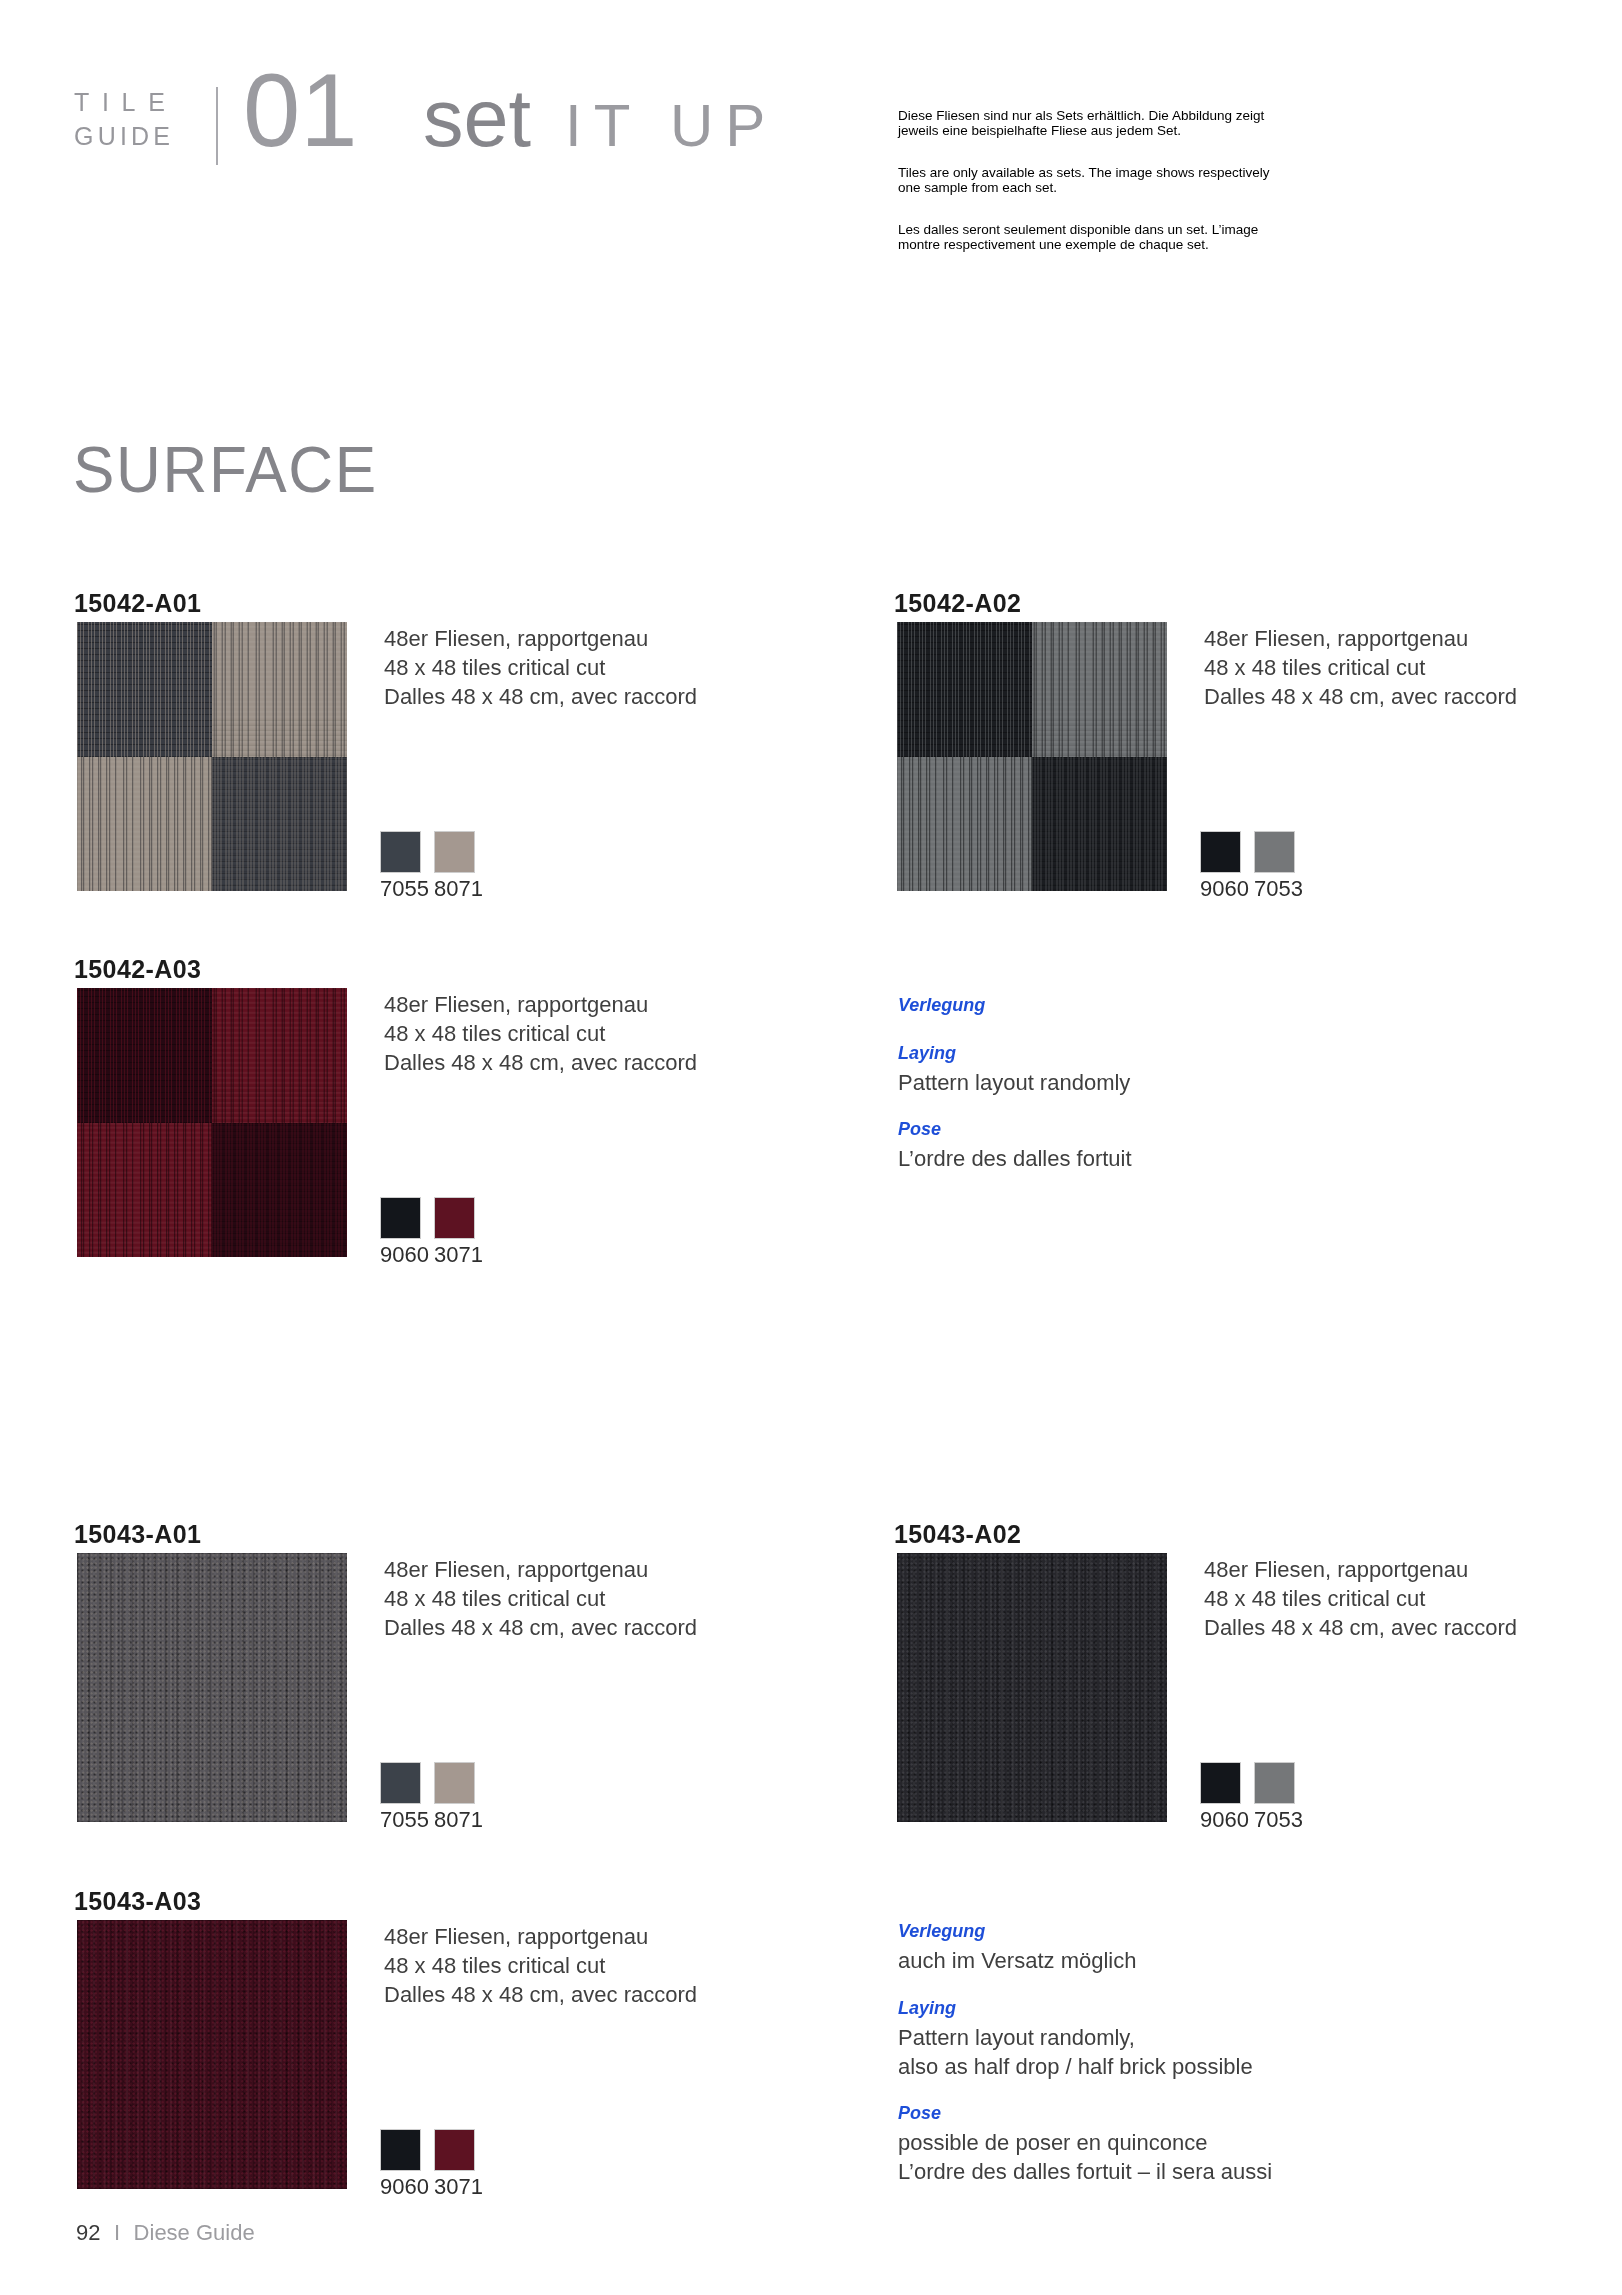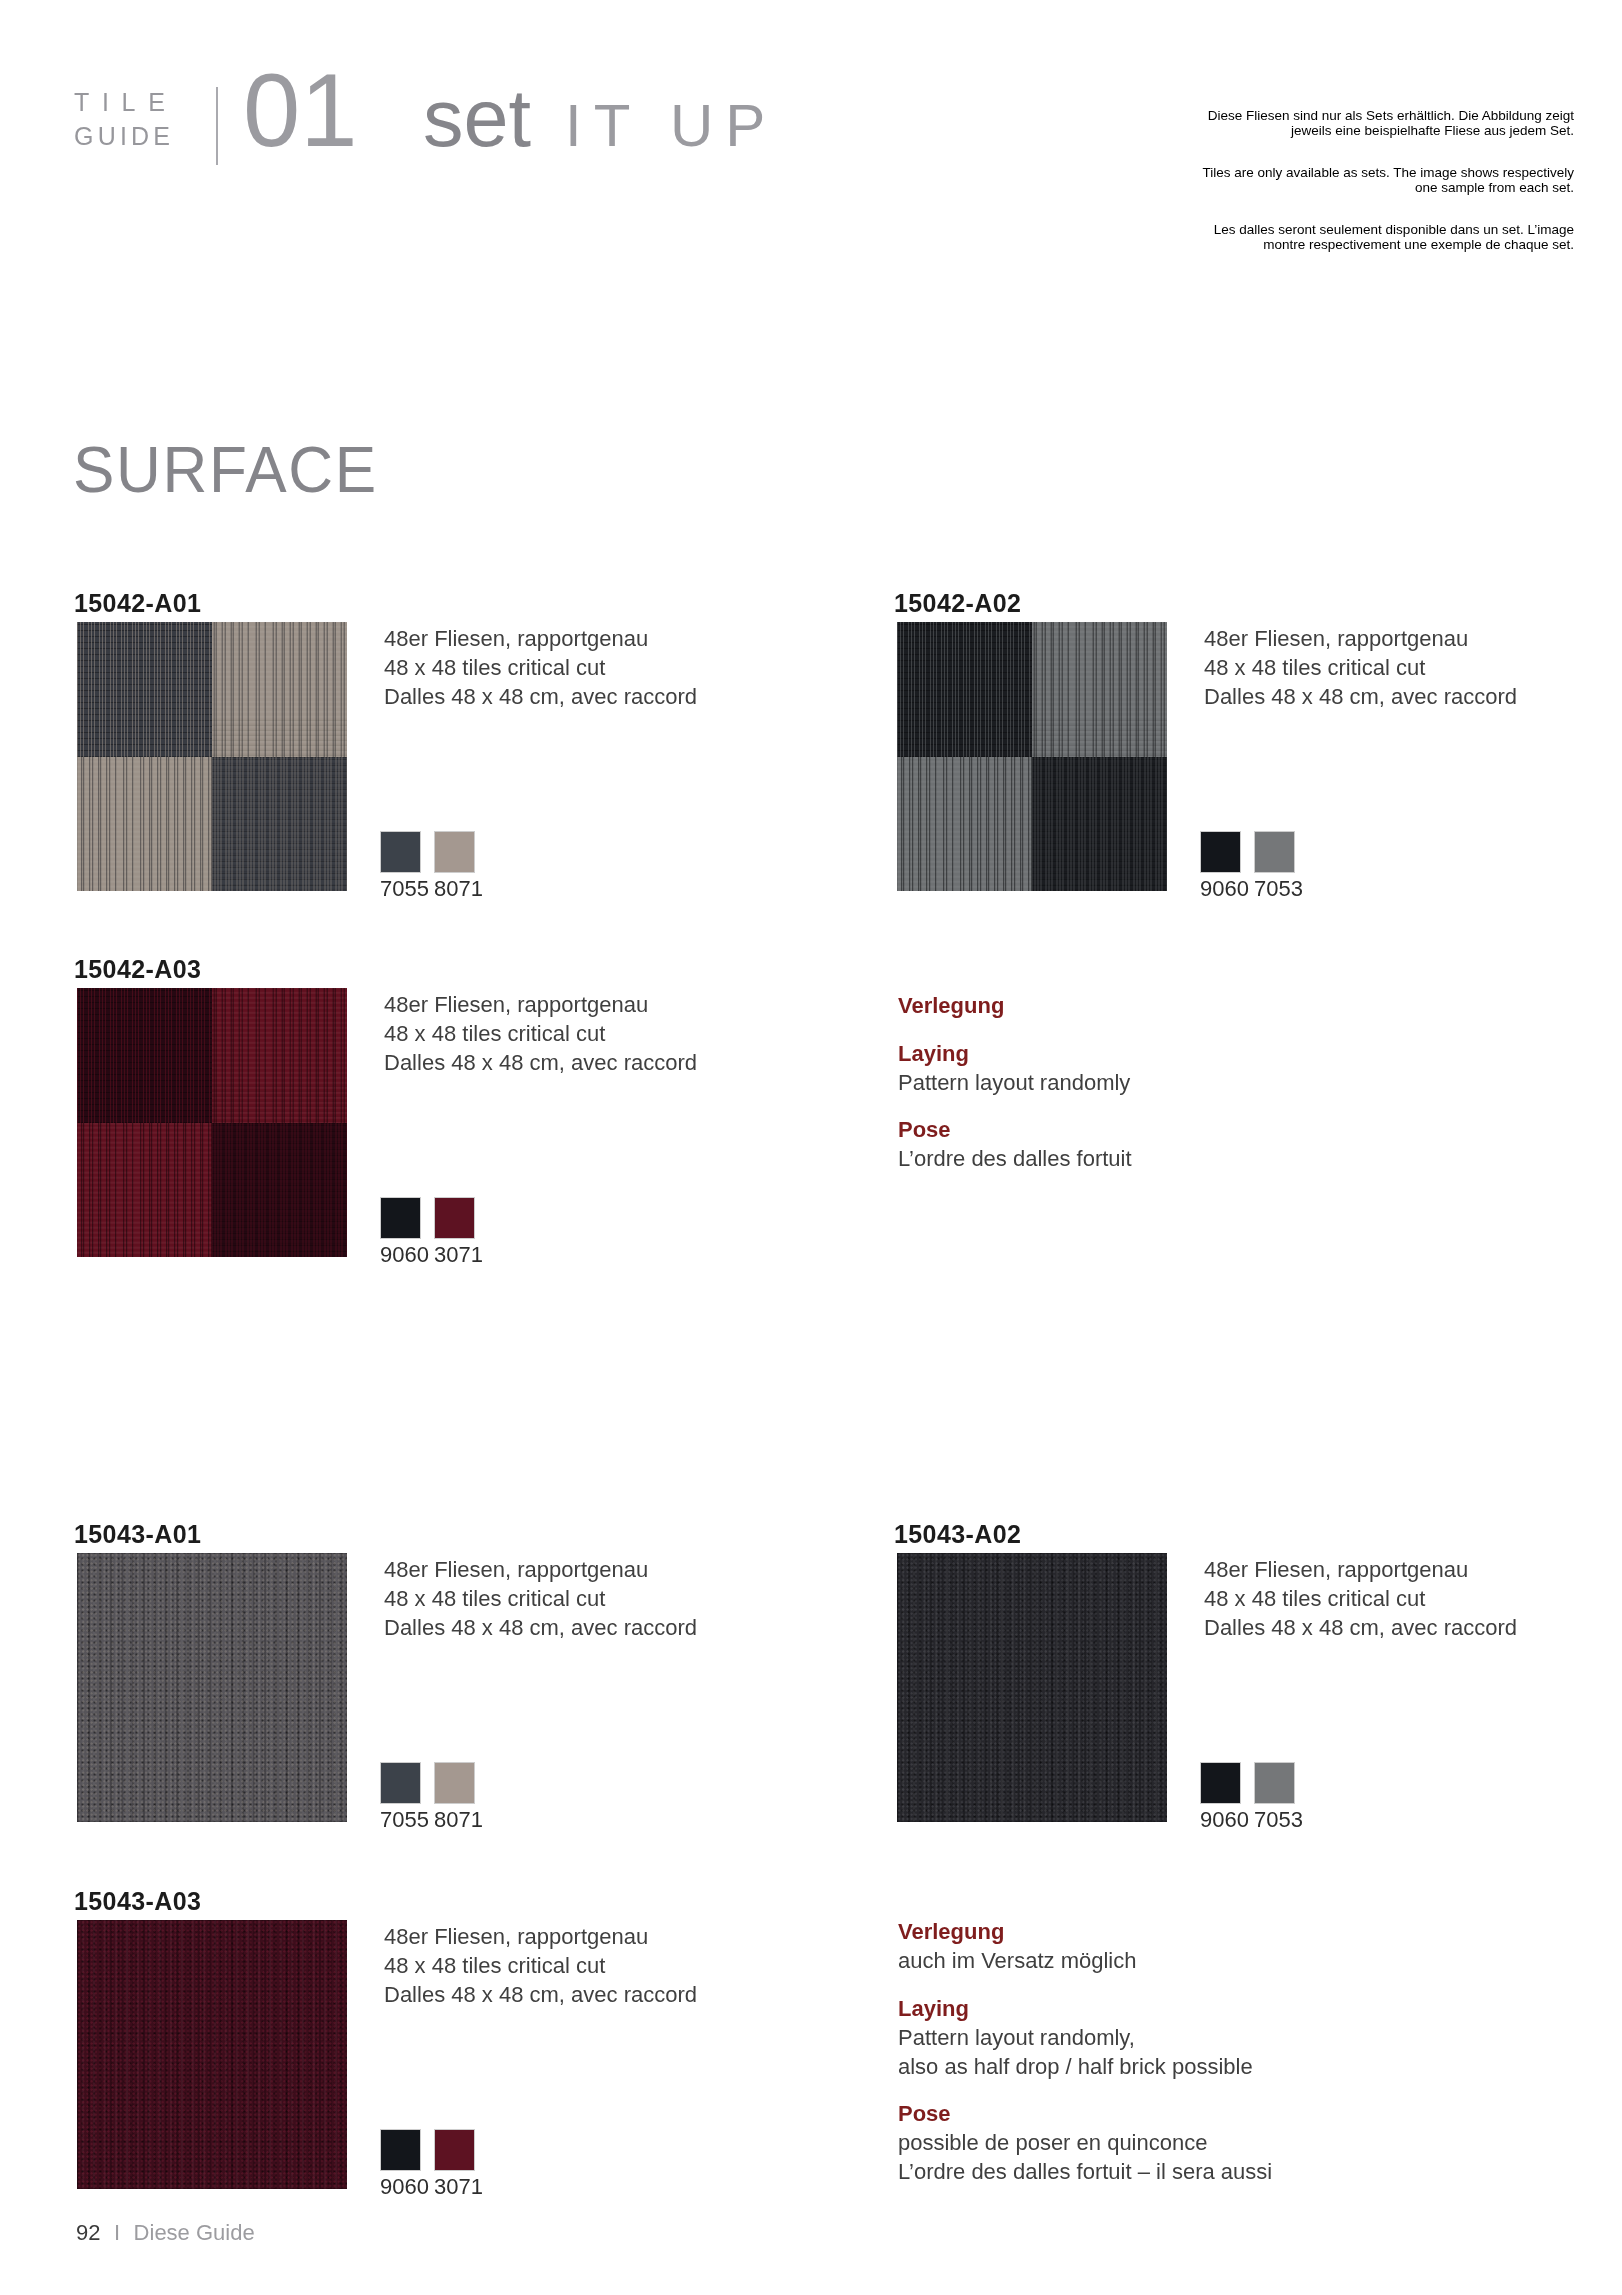--- a/index.html
+++ b/index.html
@@ -8,21 +8,21 @@
 
   
   .brand{position:absolute;left:74px;top:85px;color:#97979c;}
   .brand-top{font-size:25px;letter-spacing:12.7px;line-height:34px;}
   .brand-bot{font-size:25px;letter-spacing:4.2px;line-height:34px;}
   .brand-divider{position:absolute;left:216px;top:87px;width:1.7px;height:78px;background:#aaaaaf;}
   .brand-num{position:absolute;left:243px;top:59px;font-size:103px;line-height:103px;color:#9b9ba0;font-weight:300;}
   .word-set{position:absolute;left:423px;top:78px;font-size:81px;line-height:81px;color:#86868b;}
   .word-itup{position:absolute;left:565px;top:93px;font-size:60px;line-height:66px;letter-spacing:12px;color:#9b9ba0;}
 
-  .intro{position:absolute;left:898px;top:81px;width:676px;text-align:right;}
+  .intro{position:absolute;left:898px;top:81px;width:676px;}
   .intro p{margin:0 0 27px 0;font-size:22px;line-height:31px;color:#8b8b8f;}
 
   .collection{position:absolute;left:73px;top:433px;font-size:64px;letter-spacing:1.7px;color:#85858a;transform:scaleX(.97);transform-origin:left;}
 
   
   .product{position:absolute;width:744px;height:347px;}
   #p0{left:74px;top:589px;} #p1{left:894px;top:589px;}
   #p2{left:74px;top:955px;}
   #p3{left:74px;top:1520px;} #p4{left:894px;top:1520px;}
   #p5{left:74px;top:1887px;}
@@ -55,21 +55,21 @@
 
   .swatch{position:absolute;width:41px;height:42px;top:242px;box-sizing:border-box;border:1.7px solid #cdcdcd;}
   .sw1{left:306px;} .sw2{left:360px;}
   .sw-label{position:absolute;top:287px;width:59px;font-size:22px;color:#2e2e2e;}
   .lb1{left:306px;} .lb2{left:360px;}
 
   
   .laying{position:absolute;left:898px;width:558px;}
   #lay0{top:991px;} #lay1{top:1917px;}
   .lay-section{margin-bottom:18.6px;}
-  .lay-heading{font-size:22px;line-height:29px;font-weight:bold;color:#7f1d1d;}
+  .lay-heading{font-size:18px;line-height:29px;font-weight:bold;color:#1d4ed8;font-style:italic;}
   .lay-line{font-size:22px;line-height:29px;color:#3f3f3f;white-space:nowrap;}
 
   
   .footer{position:absolute;left:76px;top:2220px;font-size:22px;line-height:25px;}
   .footer .pg{color:#3b3b3b;}
   .footer .sep{color:#9c9ca0;margin:0 13.5px;}
   .footer .lbl{color:#9c9ca0;}
 </style>
 </head>
 <body>

